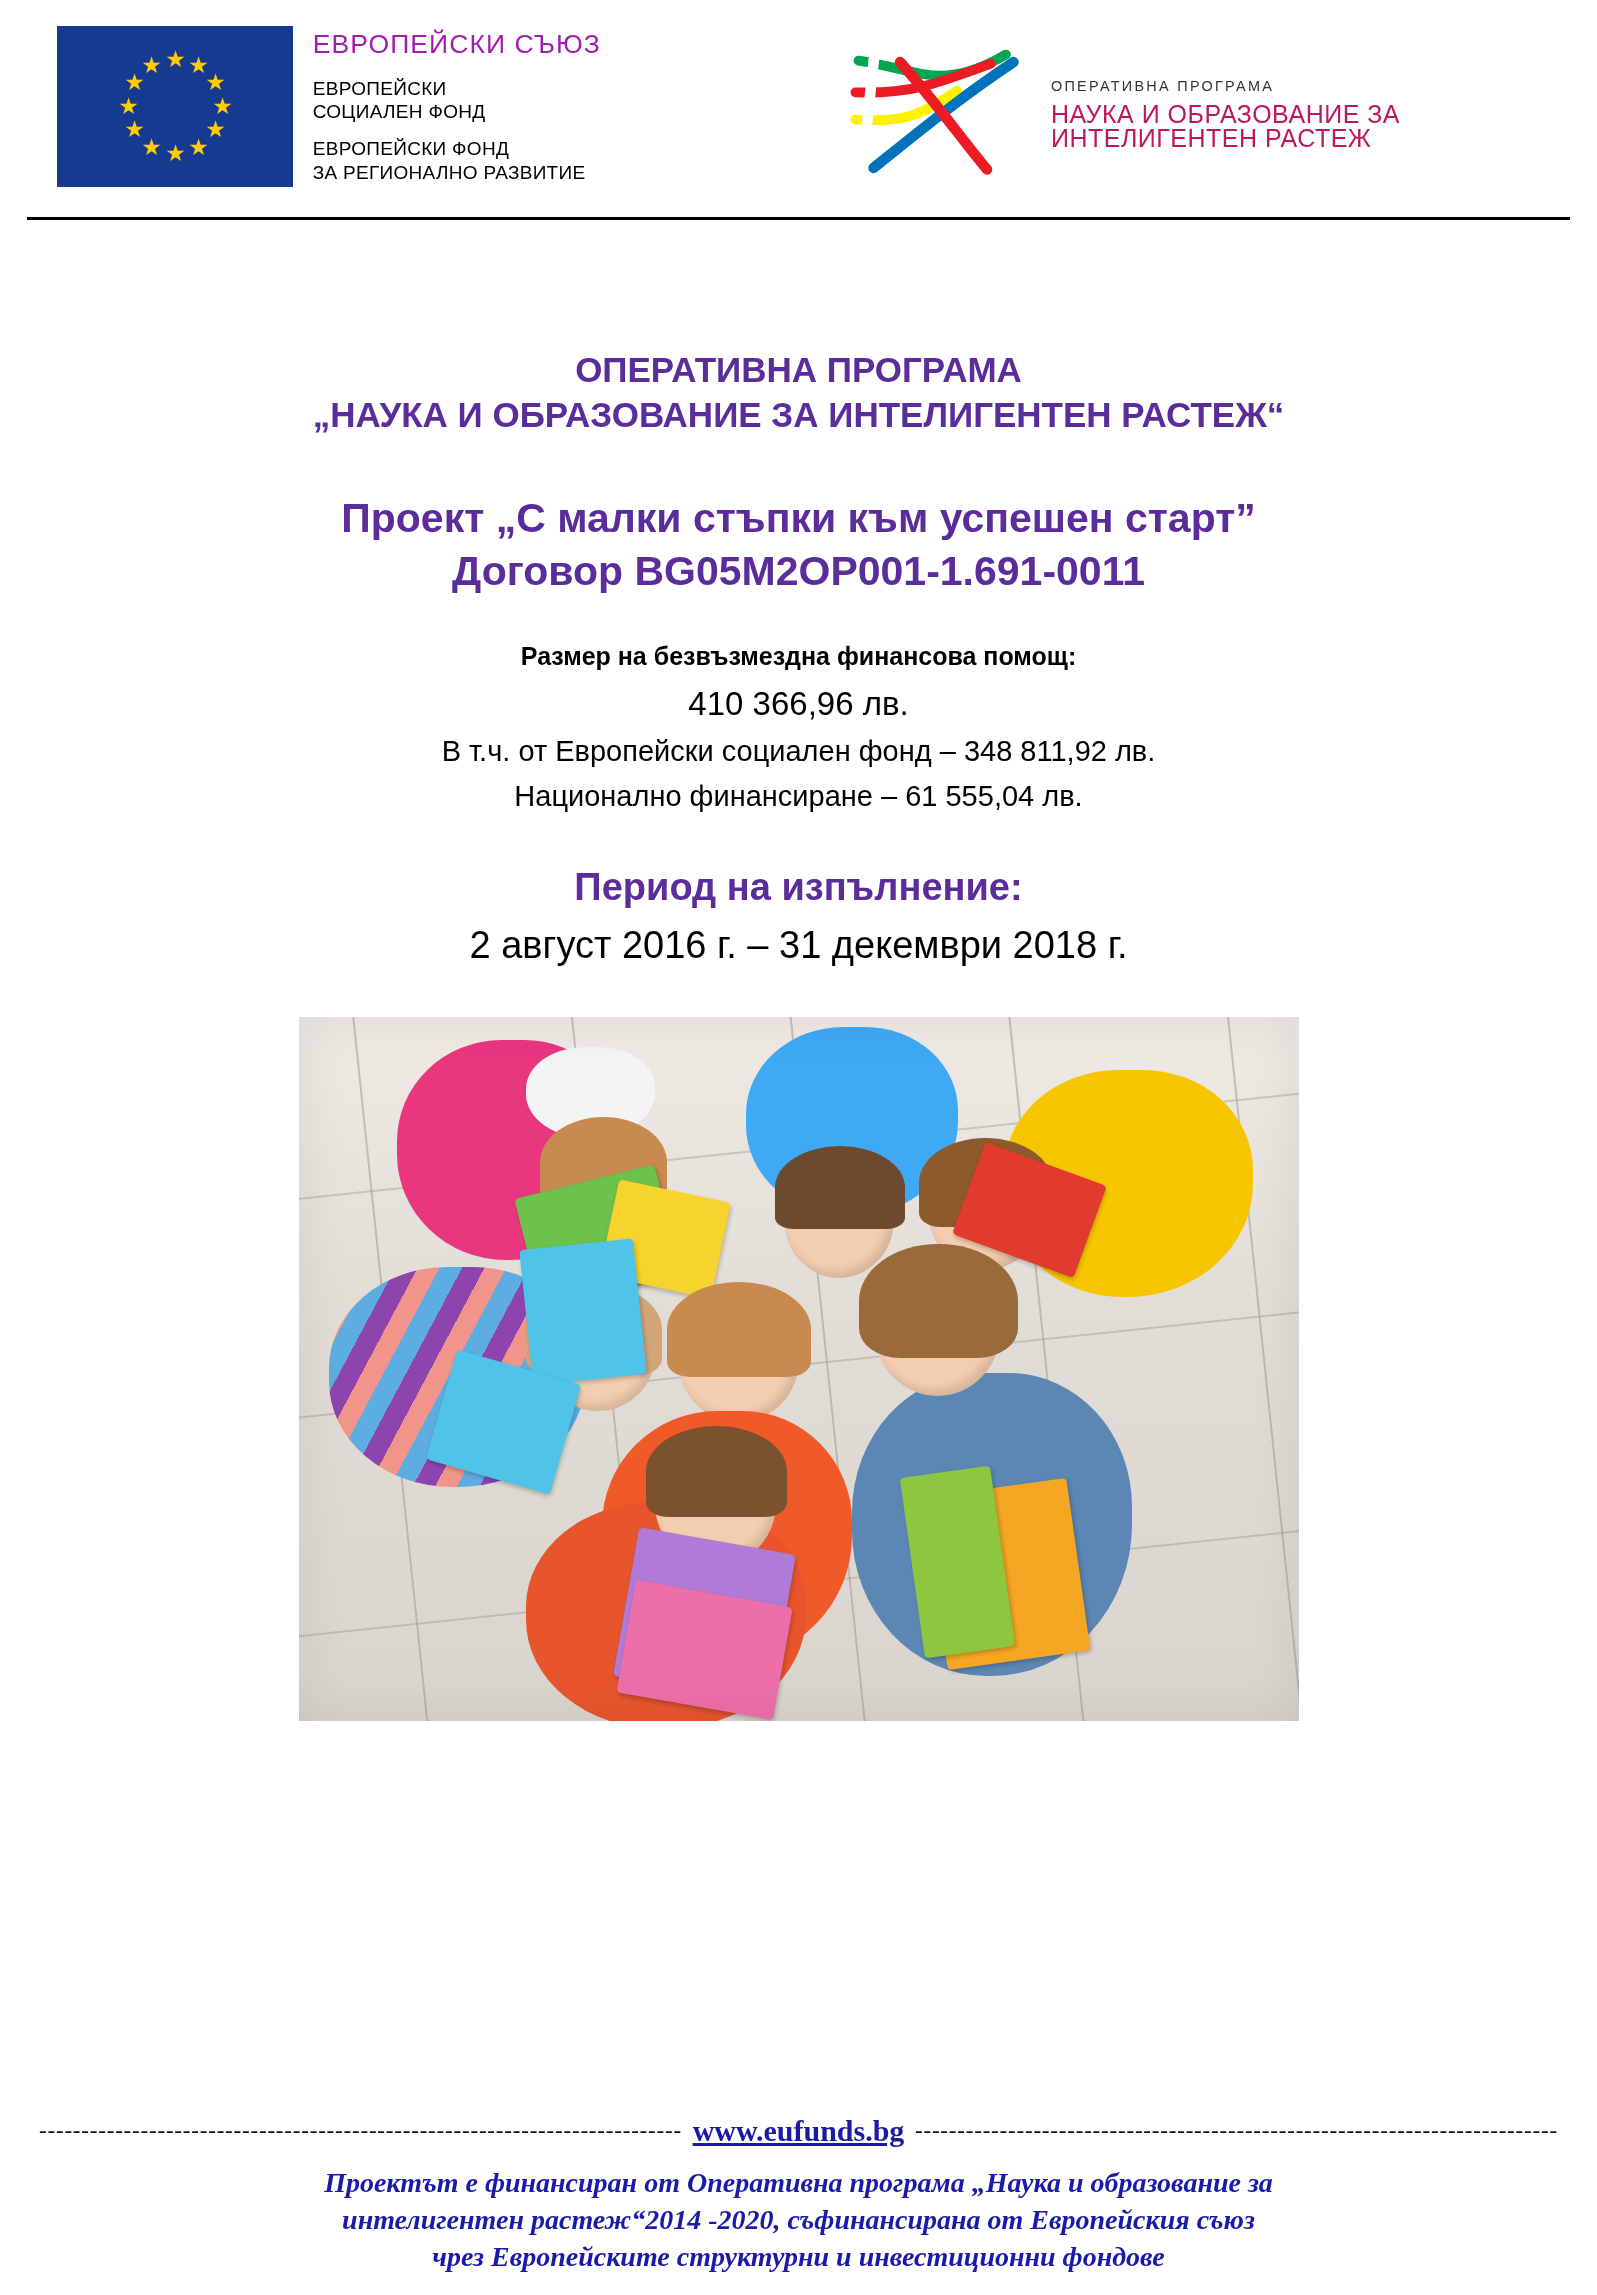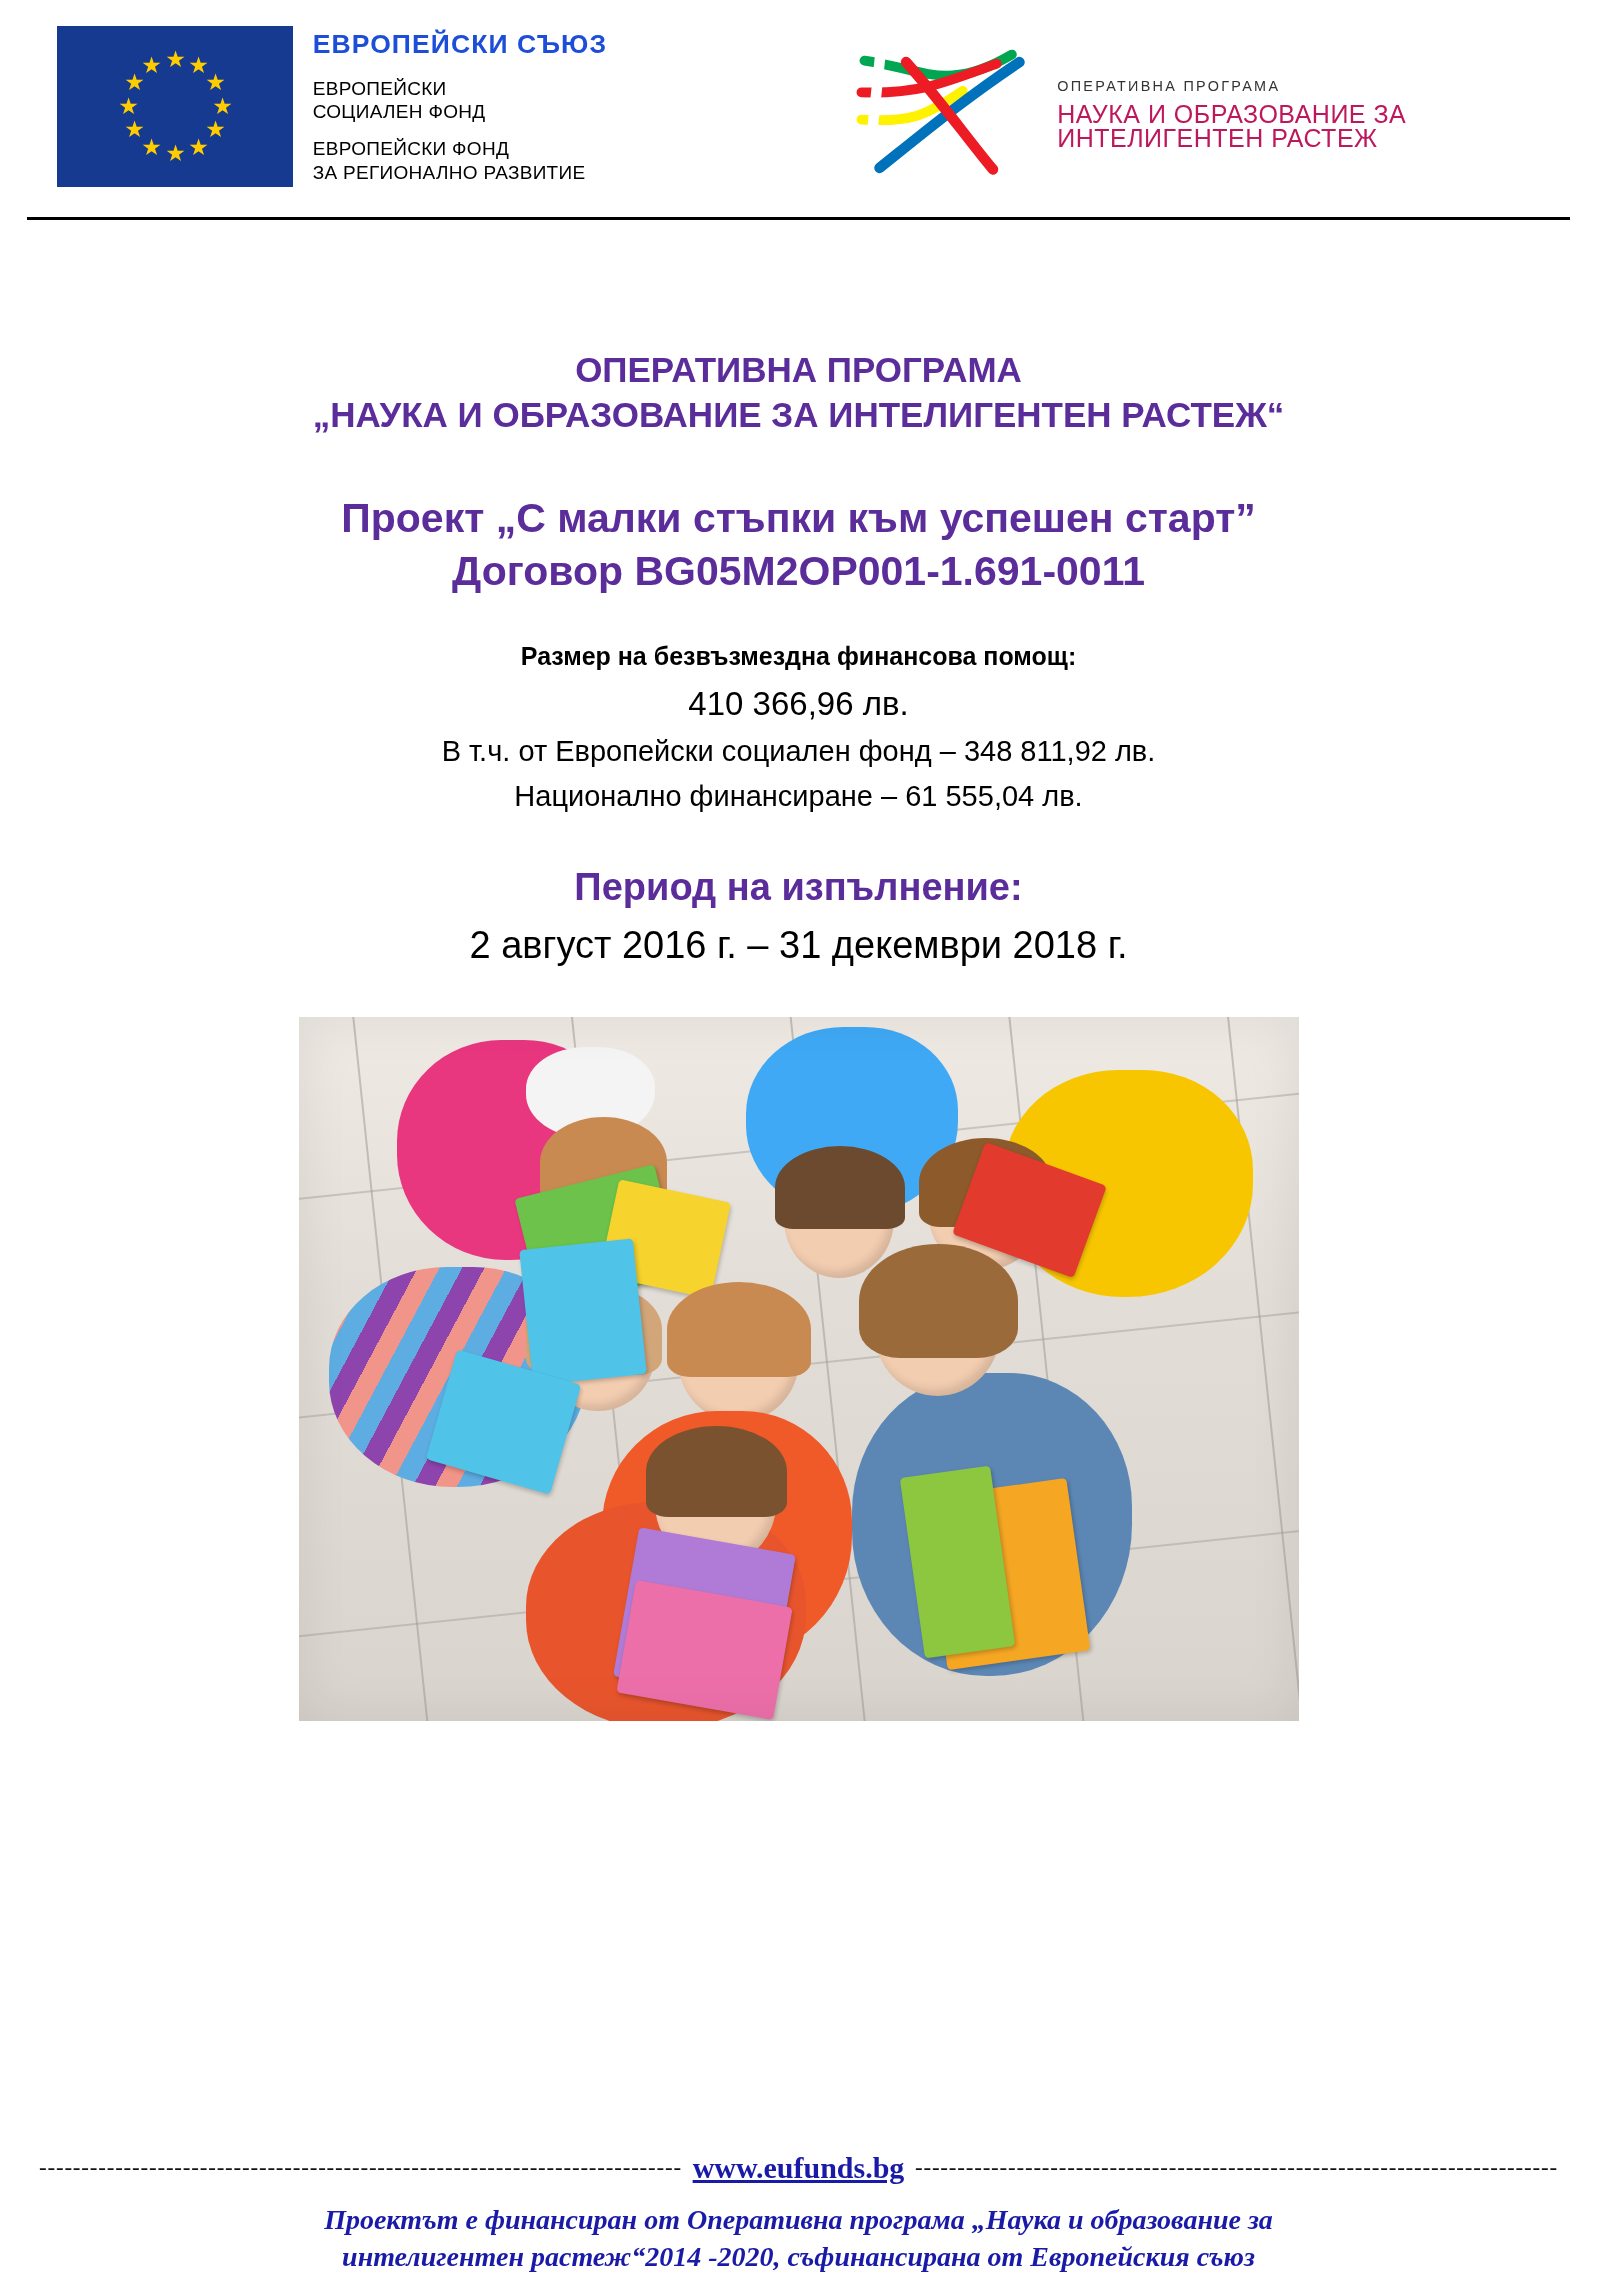--- a/index.html
+++ b/index.html
@@ -50,23 +50,23 @@
     line-height: 23px;
     width: 23px;
     height: 23px;
     text-align: center;
   }
   .eu-texts {
     padding-top: 3px;
   }
   .eu-title {
     font-size: 26.5px;
-    font-weight: bold;
+    font-weight: normal;
     letter-spacing: 1.1px;
-    color: #1d4ed8;
+    color: #a21caf;
     margin-bottom: 16.7px;
   }
   .eu-sub {
     font-size: 19px;
     line-height: 23.5px;
     letter-spacing: 0.3px;
     color: #000000;
     margin-bottom: 13.6px;
   }
 
@@ -376,15 +376,16 @@
 
 <div class="footer">
   <div class="footer-url-row">
     <div class="dashes">---------------------------------------------------------------------------------------------------------------------</div>
     <a class="footer-url" href="#">www.eufunds.bg</a>
     <div class="dashes">---------------------------------------------------------------------------------------------------------------</div>
   </div>
   <div class="footer-note">
     <div>Проектът е  финансиран от Оперативна програма „Наука и образование за</div>
     <div>интелигентен растеж“2014 -2020, съфинансирана от Европейския съюз</div>
+    <div>чрез Европейските структурни и инвестиционни фондове</div>
   </div>
 </div>
 
 
 </body></html>

